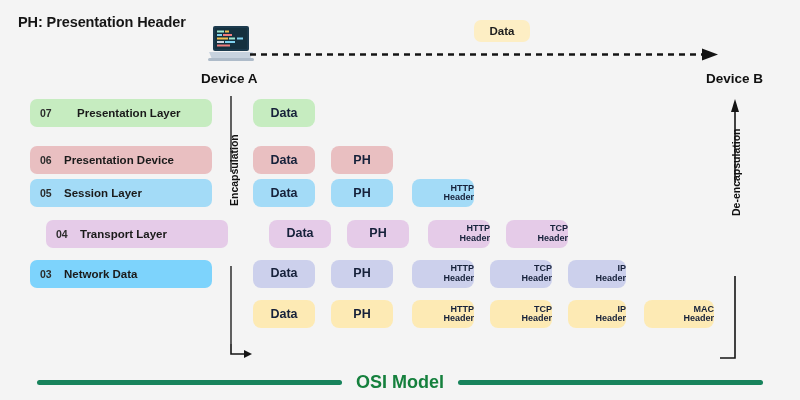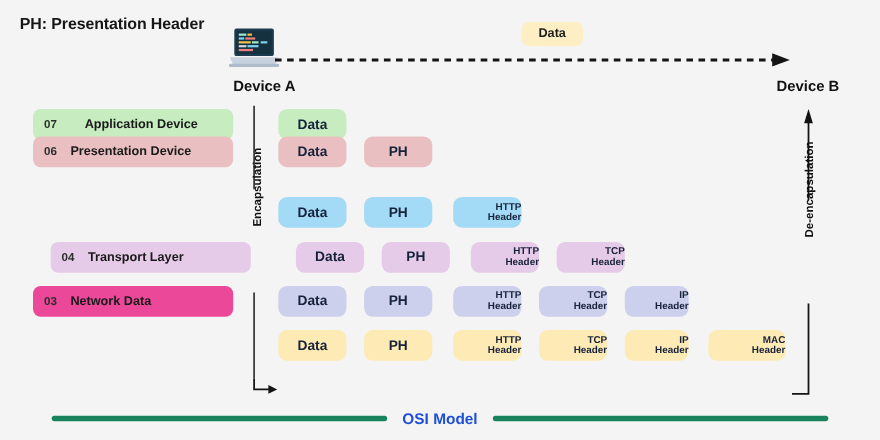--- a/index.html
+++ b/index.html
@@ -31,21 +31,21 @@
   }
 
   
   .device-label {
     position: absolute;
     font-size: 13.5px;
     font-weight: bold;
     color: #111;
     white-space: nowrap;
   }
-  #device-a-label { left: 201px; top: 71px; margin-left: 11px; }
+  #device-a-label { left: 201px; top: 71px; }
   #device-b-label { left: 706px; top: 71px; text-align: center; }
 
   #laptop {
     position: absolute;
     left: 208px;
     top: 24px;
     width: 46px;
     height: 38px;
   }
 
@@ -172,23 +172,23 @@
     justify-content: center;
   }
   .footer-rule {
     height: 5px;
     border-radius: 3px;
     background: #18835c;
   }
   #footer-rule-left { width: 305px; }
   #footer-rule-right { width: 305px; }
   #footer-title {
-    font-size: 14px;
-    font-weight: bold;
-    color: #1d4ed8;
+    font-size: 18px;
+    font-weight: bold;
+    color: #15803d;
     margin: 0 14px;
     white-space: nowrap;
   }
 </style>
 </head>
 <body>
 
 <div id="stage">
 
   <div id="legend">PH: Presentation Header</div>
@@ -239,33 +239,37 @@
       <line x1="35" y1="86" x2="35" y2="14" stroke="#141414" stroke-width="1.6"></line>
       <path d="M31 16 L35 3 L39 16 Z" fill="#141414"></path>
     </svg>
   </div>
   <div id="deencap-label">De-encapsulation</div>
 
   <div id="rows-host">
       <div class="row" style="top: 99px;">
         <div class="layer-bar" style="background: rgb(198, 236, 192); gap: 13px;">
           <span class="layer-num">07</span>
-          <span class="layer-name">Application Device</span>
+          <span class="layer-name">Presentation Layer</span>
         </div>
         <div class="pdu big" style="left: 253px; width: 62px; background: rgb(198, 236, 192);">Data</div>
       </div>
-      <div class="row" style="top: 124px; text-decoration: underline;">
+      <div class="row" style="top: 146px; text-decoration: underline;">
         <div class="layer-bar" style="background: rgb(233, 191, 193);">
           <span class="layer-num">06</span>
           <span class="layer-name">Presentation Device</span>
         </div>
         <div class="pdu big" style="left: 253px; width: 62px; background: rgb(233, 191, 193);">Data</div>
         <div class="pdu big" style="left: 331px; width: 62px; background: rgb(233, 191, 193);">PH</div>
       </div>
       <div class="row" style="top: 179.4px;">
+        <div class="layer-bar" style="background: rgb(163, 219, 247);">
+          <span class="layer-num">05</span>
+          <span class="layer-name">Session Layer</span>
+        </div>
         <div class="pdu big" style="left: 253px; width: 62px; background: rgb(163, 219, 247);">Data</div>
         <div class="pdu big" style="left: 331px; width: 62px; background: rgb(163, 219, 247);">PH</div>
         <div class="pdu small" style="left: 412px; width: 62px; background: rgb(163, 219, 247);">
           <span>HTTP</span>
           <span>Header</span>
         </div>
       </div>
       <div class="row" style="top: 219.6px; margin-left: 16px;">
         <div class="layer-bar" style="background: rgb(229, 203, 232);">
           <span class="layer-num">04</span>
@@ -276,21 +280,21 @@
         <div class="pdu small" style="left: 412px; width: 62px; background: rgb(229, 203, 232);">
           <span>HTTP</span>
           <span>Header</span>
         </div>
         <div class="pdu small" style="left: 490px; width: 62px; background: rgb(229, 203, 232);">
           <span>TCP</span>
           <span>Header</span>
         </div>
       </div>
       <div class="row" style="top: 259.8px;">
-        <div class="layer-bar" style="background: #ec4899;">
+        <div class="layer-bar" style="background: #7dd3fc;">
           <span class="layer-num">03</span>
           <span class="layer-name">Network  Data</span>
         </div>
         <div class="pdu big" style="left: 253px; width: 62px; background: rgb(204, 208, 236);">Data</div>
         <div class="pdu big" style="left: 331px; width: 62px; background: rgb(204, 208, 236);">PH</div>
         <div class="pdu small" style="left: 412px; width: 62px; background: rgb(204, 208, 236);">
           <span>HTTP</span>
           <span>Header</span>
         </div>
         <div class="pdu small" style="left: 490px; width: 62px; background: rgb(204, 208, 236);">

